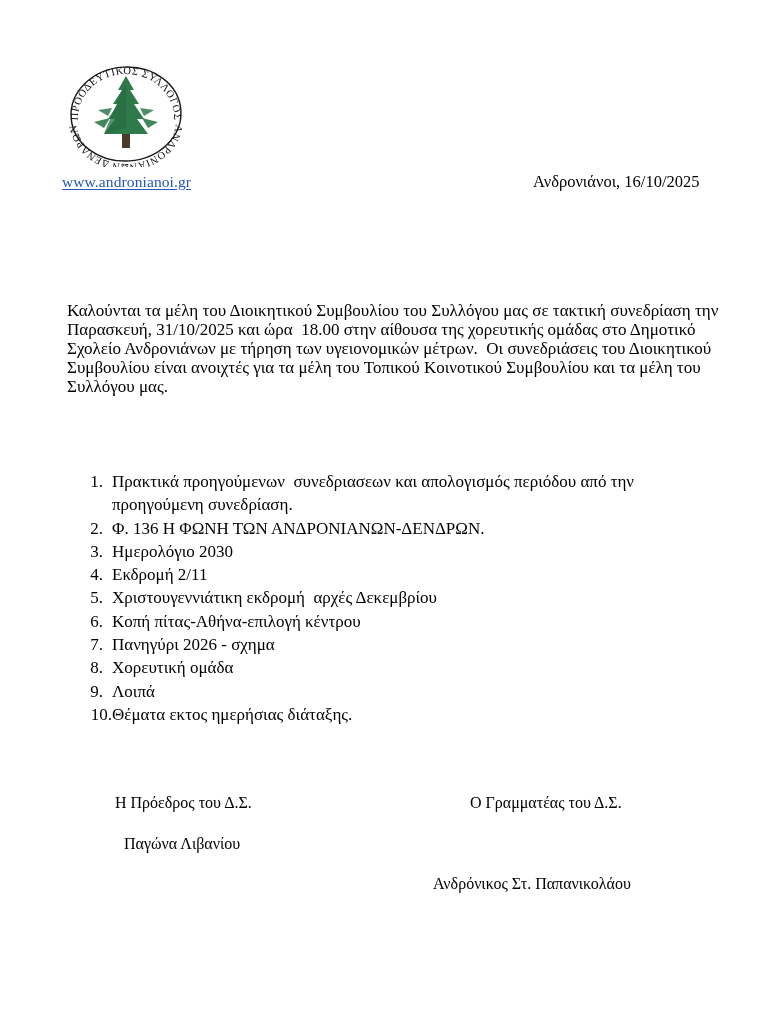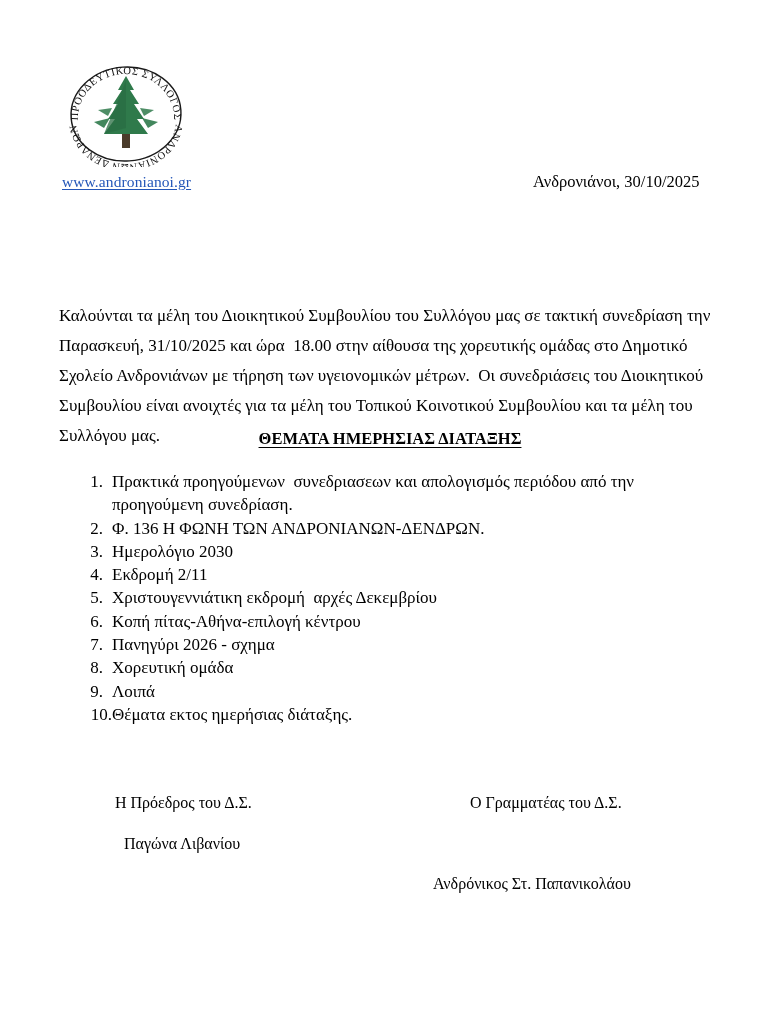--- a/index.html
+++ b/index.html
@@ -76,25 +76,25 @@
     text-indent: 6.5px;
   }
   .doc-title span {
     text-decoration: underline;
     text-underline-offset: 4px;
   }
 
   
   .intro {
     position: absolute;
-    left: 59px;
+    left: 67px;
     top: 301px;
     width: 662px;
     font-size: 17px;
-    line-height: 30px;
+    line-height: 19px;
     text-align: left;
     white-space: pre-wrap;
   }
 
   
   .agenda-heading {
     position: absolute;
     left: 0;
     top: 429px;
     width: 780px;
@@ -184,29 +184,26 @@
           <textPath href="#arcTop" startOffset="50%" text-anchor="middle">ΠΡΟΟΔΕΥΤΙΚΟΣ ΣΥΛΛΟΓΟΣ</textPath>
         </text>
         <text font-family="Liberation Serif, serif" font-size="10.5" fill="#111111" letter-spacing="0.6">
           <textPath href="#arcBot" startOffset="50%" text-anchor="middle">ΑΝΔΡΟΝΙΑΝΩΝ ΔΕΝΔΡΩΝ</textPath>
         </text>
       </svg>
     </div>
 
     <a class="site-link" href="#">www.andronianoi.gr</a>
 
-    <div class="doc-date">Ανδρονιάνοι, 30/10/2025</div>
+    <div class="doc-date">Ανδρονιάνοι, 16/10/2025</div>
   </div>
 
 
   <div class="intro">Καλούνται τα μέλη του Διοικητικού Συμβουλίου του Συλλόγου μας σε τακτική συνεδρίαση την Παρασκευή, 31/10/2025 και ώρα  18.00 στην αίθουσα της χορευτικής ομάδας στο Δημοτικό Σχολείο Ανδρονιάνων με τήρηση των υγειονομικών μέτρων.  Οι συνεδριάσεις του Διοικητικού Συμβουλίου είναι ανοιχτές για τα μέλη του Τοπικού Κοινοτικού Συμβουλίου και τα μέλη του Συλλόγου μας.</div>
 
-  <div class="agenda-heading">
-    <span>ΘΕΜΑΤΑ ΗΜΕΡΗΣΙΑΣ ΔΙΑΤΑΞΗΣ</span>
-  </div>
 
   <ol class="agenda-list" style="list-style:none;margin:0;padding:0;">
     <li class="agenda-item">
       <span class="agenda-num">1.</span>
       <span class="agenda-text">Πρακτικά προηγούμενων  συνεδριασεων και απολογισμός περιόδου από την προηγούμενη συνεδρίαση.</span>
     </li>
     <li class="agenda-item">
       <span class="agenda-num">2.</span>
       <span class="agenda-text">Φ. 136 Η ΦΩΝΗ ΤΩΝ ΑΝΔΡΟΝΙΑΝΩΝ-ΔΕΝΔΡΩΝ.</span>
     </li>

